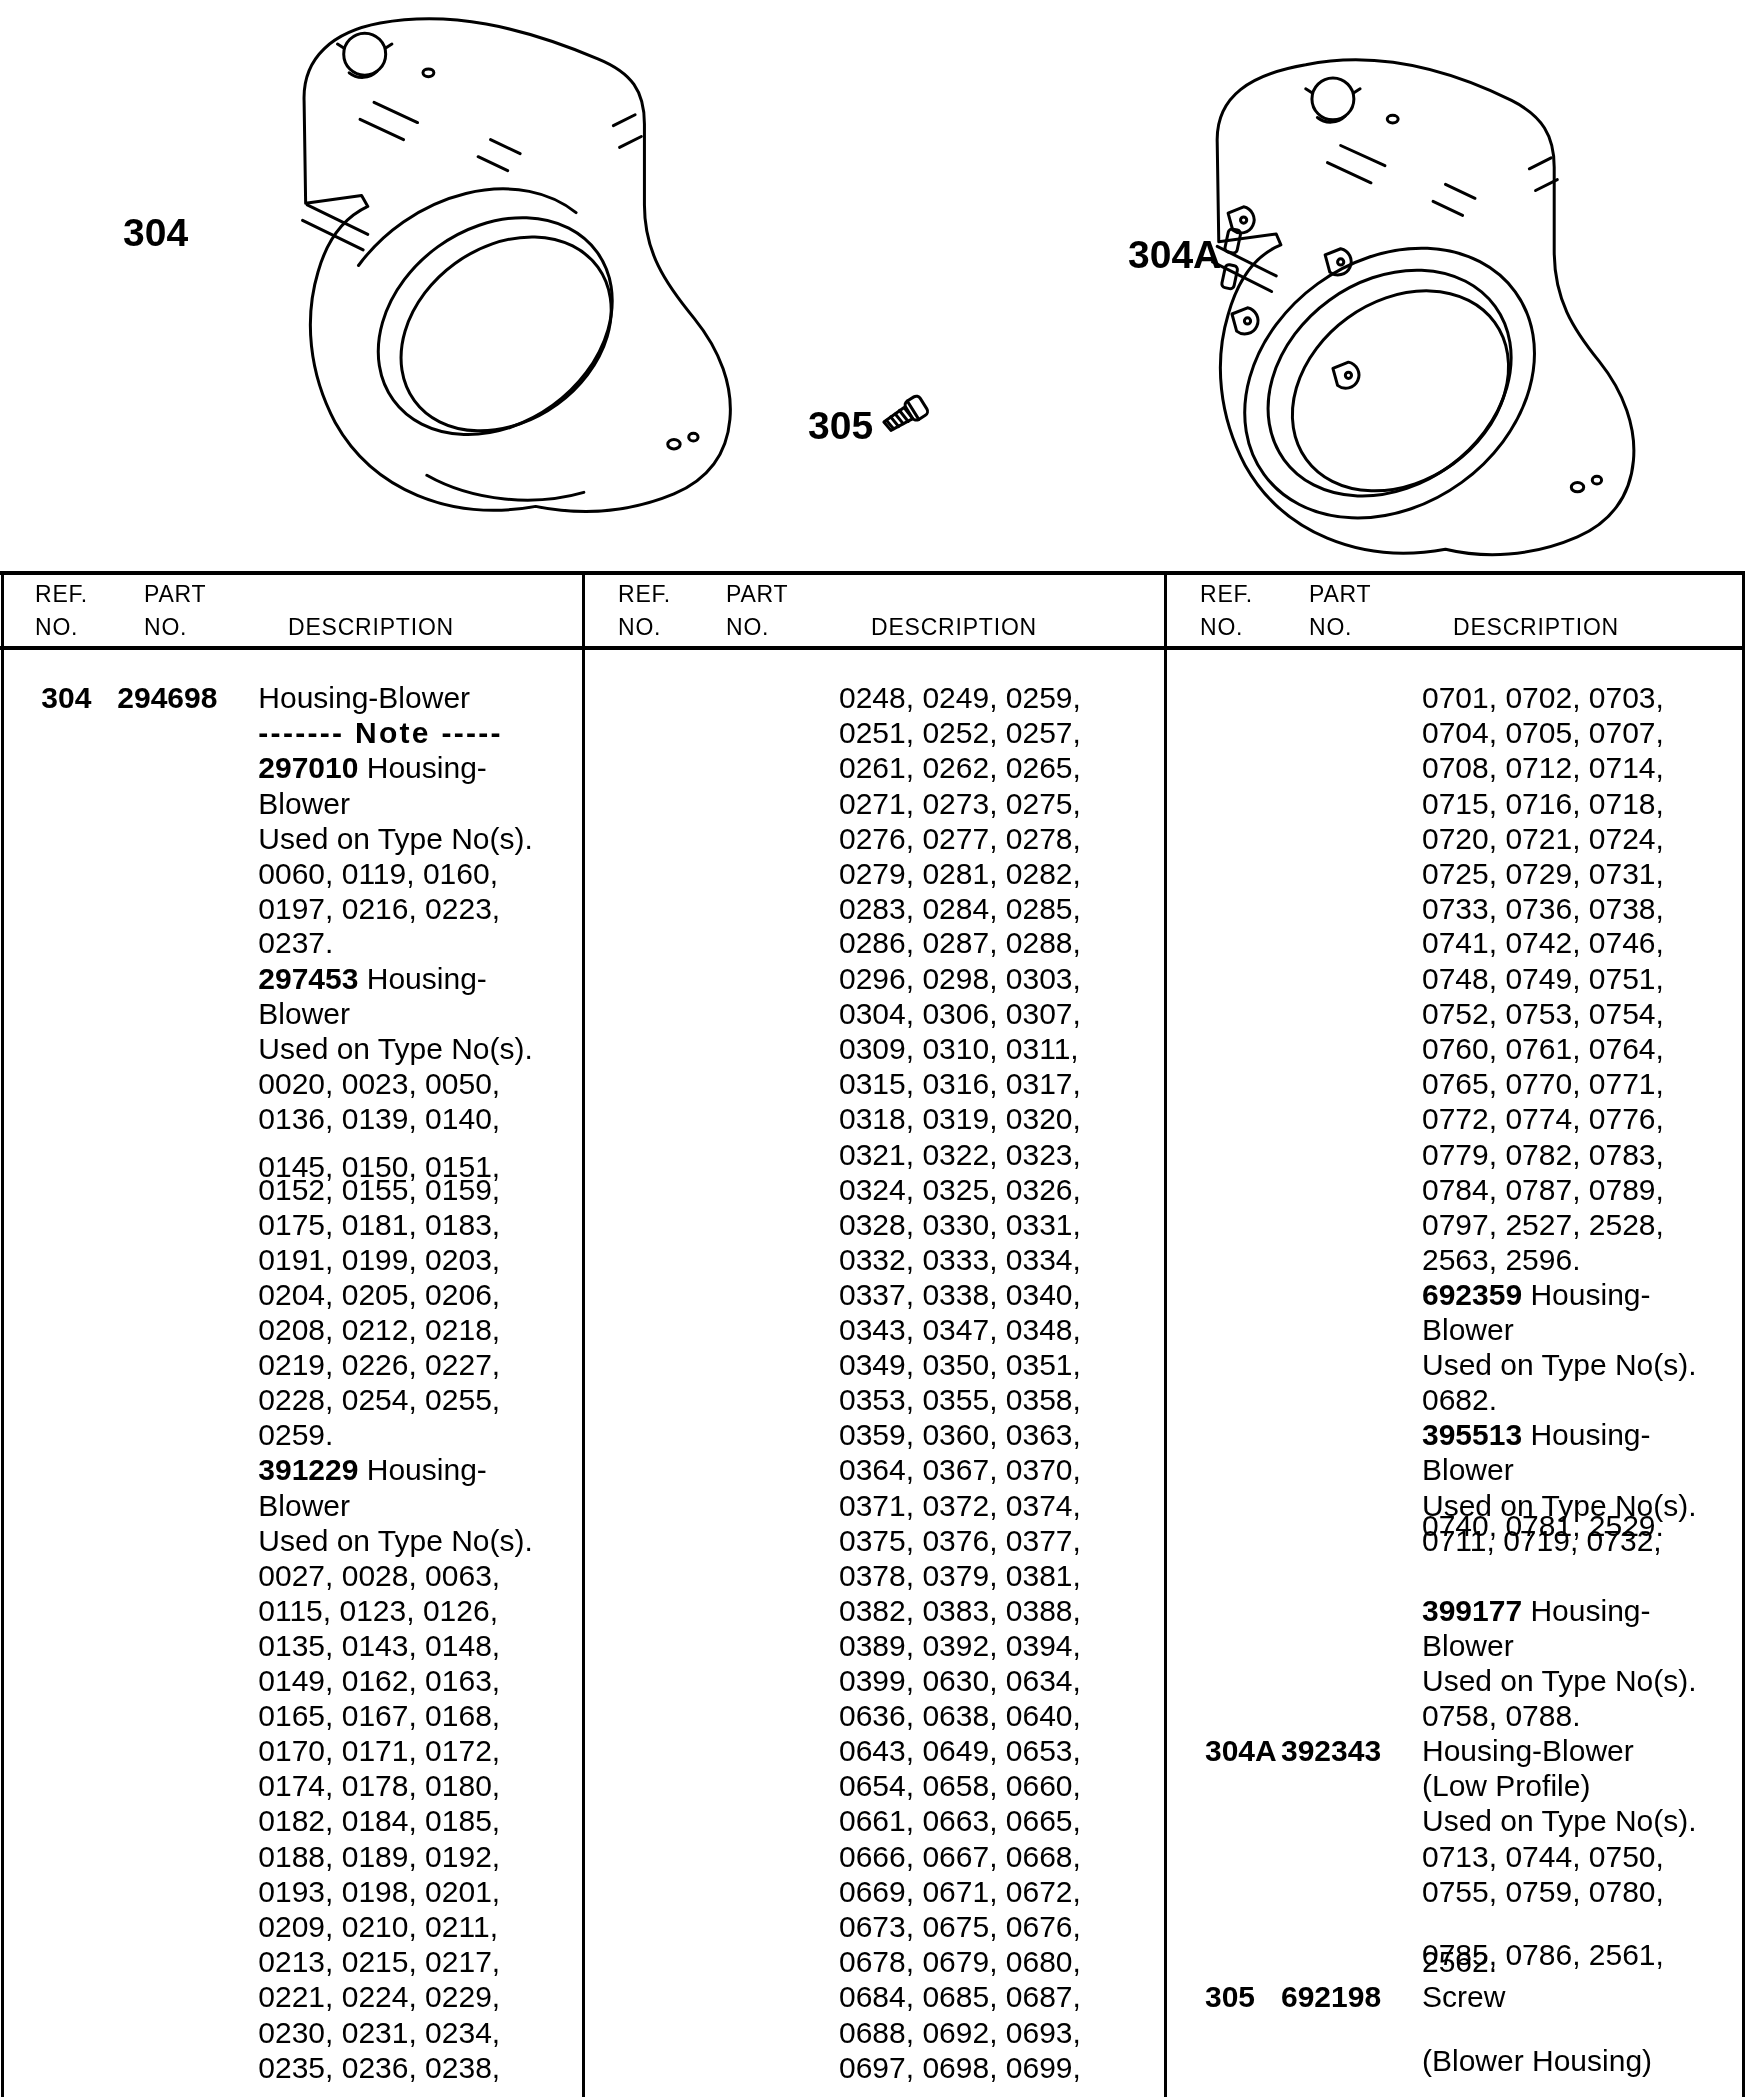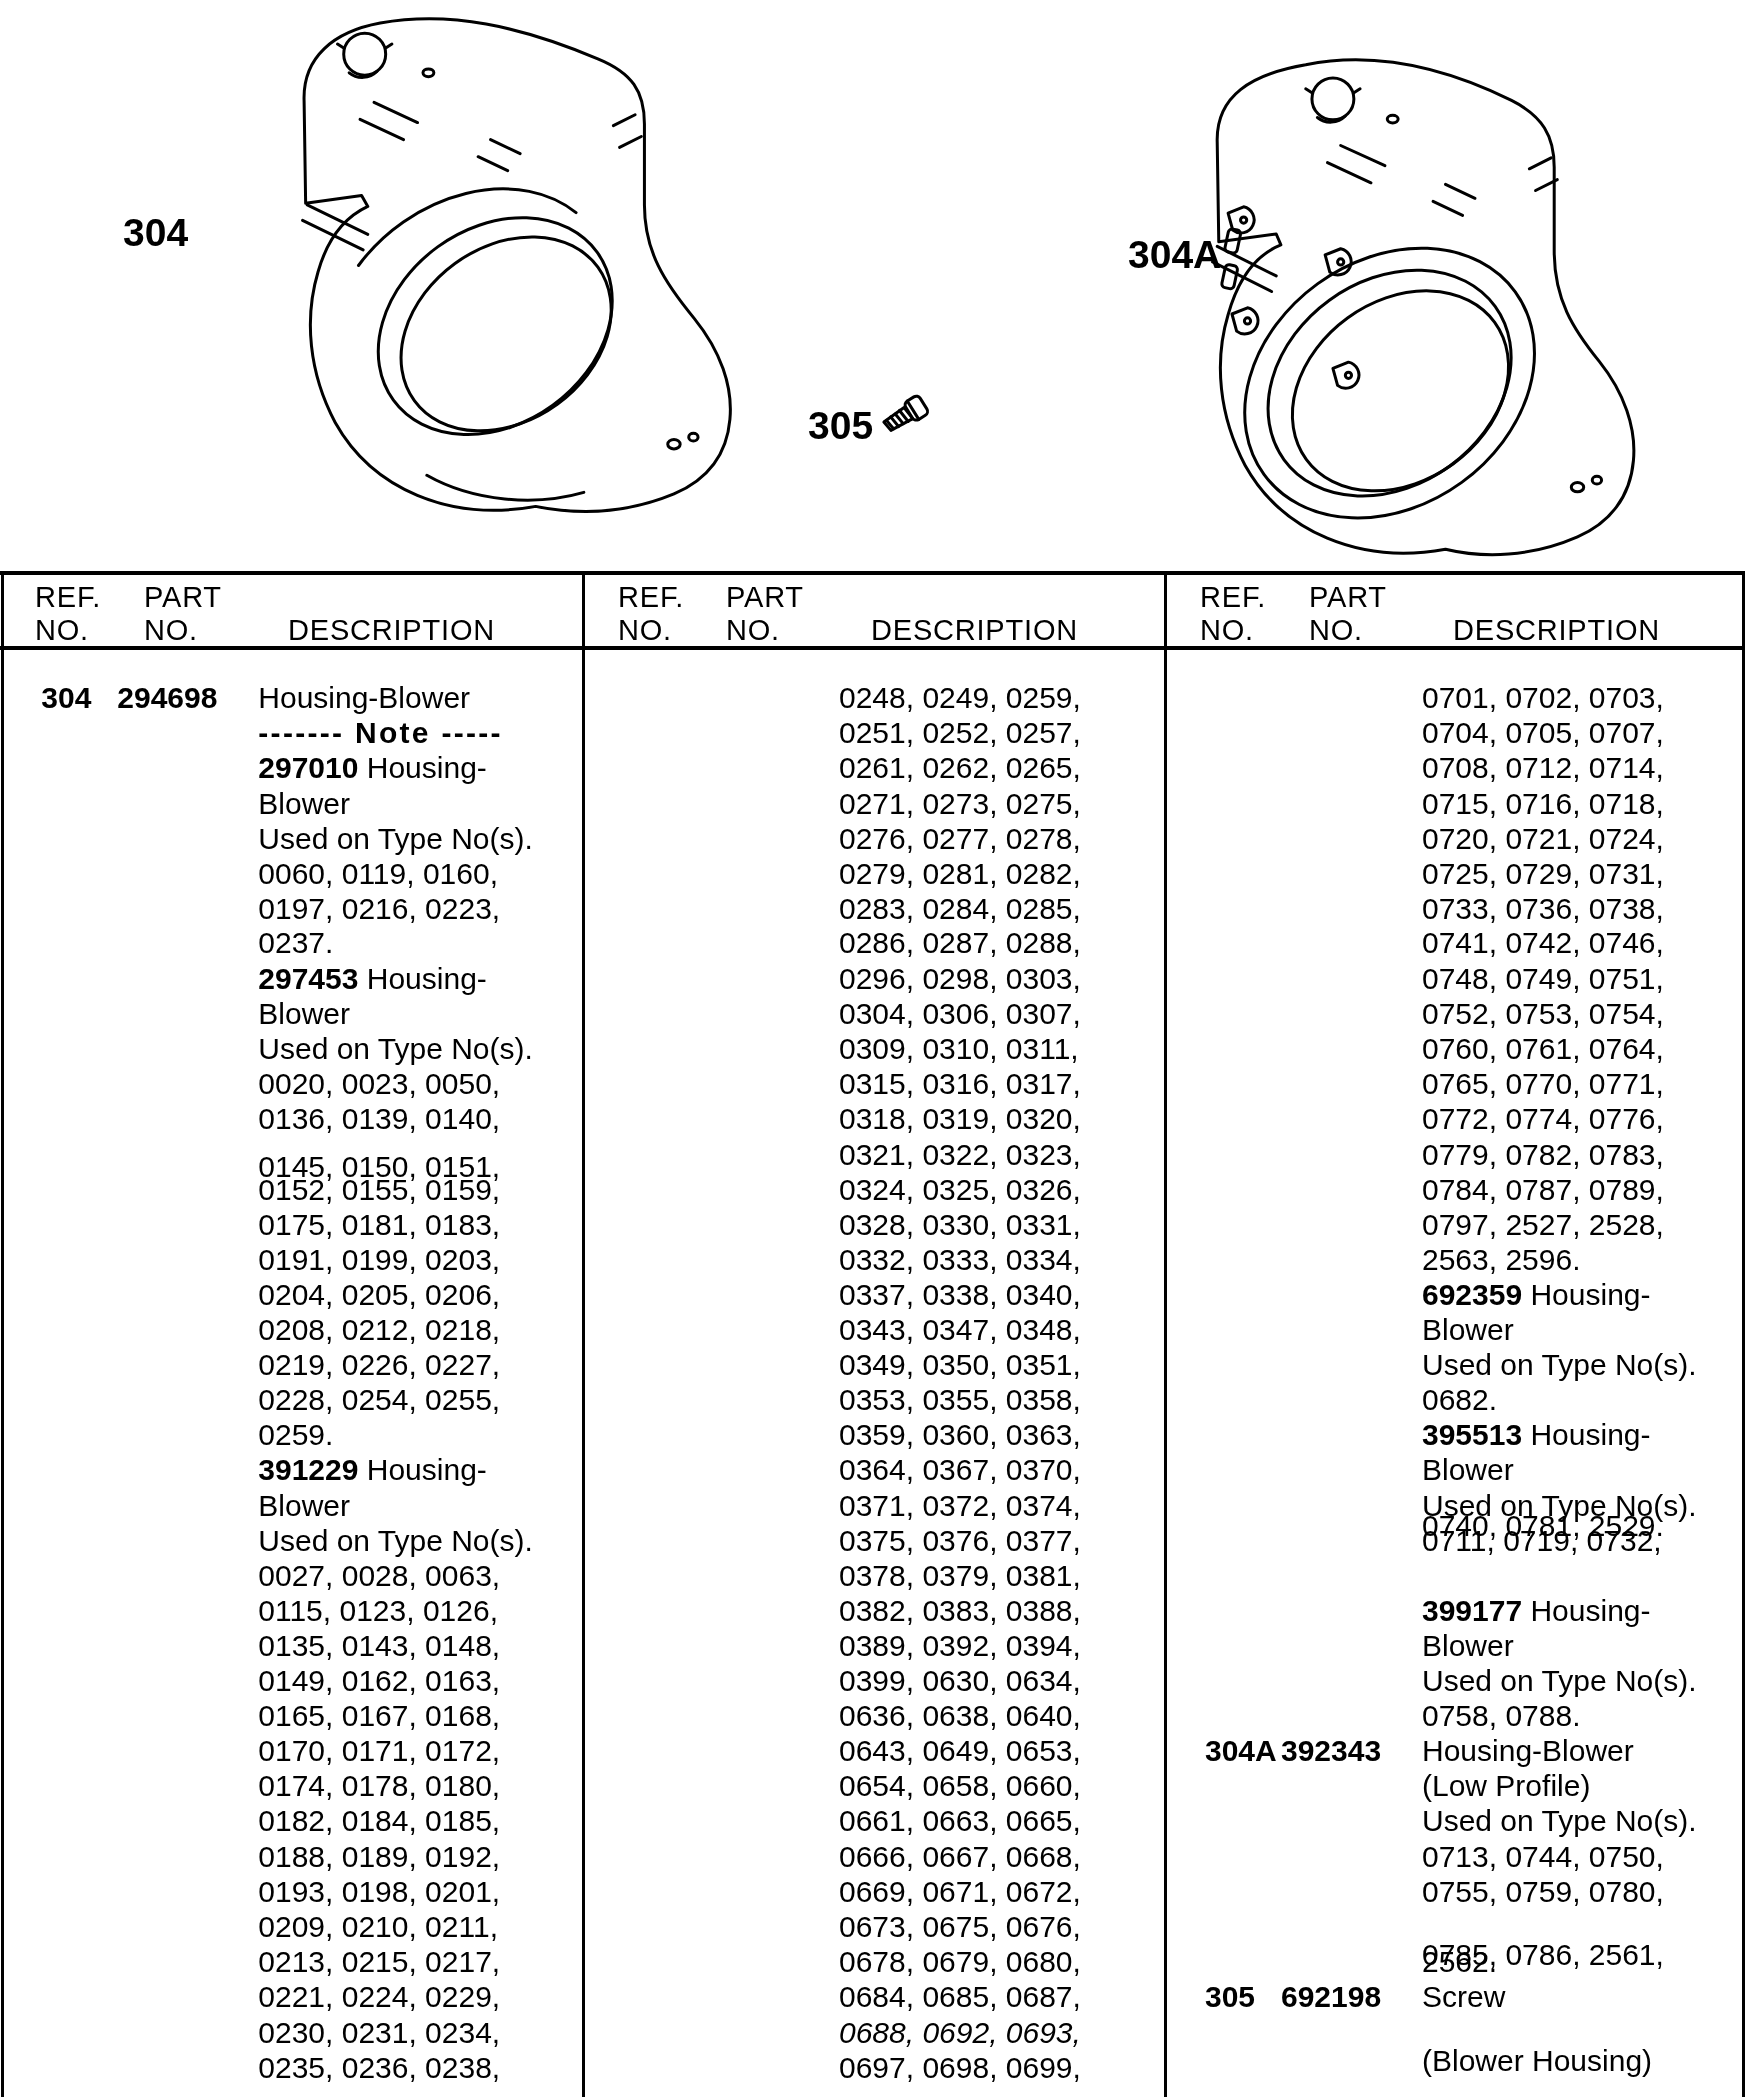--- a/index.html
+++ b/index.html
@@ -2,21 +2,21 @@
 <html style="font-size:12.4px"><head>
 <meta charset="utf-8">
 <style>
   html,body{margin:0;padding:0;background:#ffffff;}
   .page{position:relative;width:1748px;height:2097px;background:#ffffff;color:#000;
         font-family:"Liberation Sans", sans-serif;overflow:hidden;}
   
   .hline{position:absolute;height:3.9px;background:#000;}
   .vline{position:absolute;width:3.1px;background:#000;}
   
-  .hdr{position:absolute;font-size:29px;font-weight:400;letter-spacing:0.8px;white-space:nowrap;}
+  .hdr{position:absolute;font-size:23px;font-weight:400;letter-spacing:0.8px;white-space:nowrap;}
   
   .tcol{position:absolute;}
   .tline{position:absolute;left:0;width:580px;height:36px;font-size:30px;line-height:34px;white-space:nowrap;}
   .tline .ref,.tline .part{position:absolute;top:0;font-weight:700;}
   .tline .desc{position:absolute;top:0;}
   .tline .desc b{font-weight:700;}
   .tline .desc.note{font-weight:700;letter-spacing:2.3px;}
   
   .figlabel{position:absolute;font-weight:700;font-size:39px;white-space:nowrap;}
   svg{position:absolute;overflow:visible;}
@@ -360,21 +360,21 @@
         </div>
         <div class="tline" style="top: 1229px;">
           <span class="desc" style="left: 256px;">0673, 0675, 0676,</span>
         </div>
         <div class="tline" style="top: 1264px;">
           <span class="desc" style="left: 256px;">0678, 0679, 0680,</span>
         </div>
         <div class="tline" style="top: 1299px;">
           <span class="desc" style="left: 256px;">0684, 0685, 0687,</span>
         </div>
-        <div class="tline" style="top: 1335px; font-style: italic;">
+        <div class="tline" style="top: 1335px;">
           <span class="desc" style="left: 256px;">0688, 0692, 0693,</span>
         </div>
         <div class="tline" style="top: 1370px;">
           <span class="desc" style="left: 256px;">0697, 0698, 0699,</span>
         </div>
       </div>
       <div class="tcol" style="left: 1166px; top: 681px;">
         <div class="tline" style="top: 0px;">
           <span class="desc" style="left: 256px;">0701, 0702, 0703,</span>
         </div>

